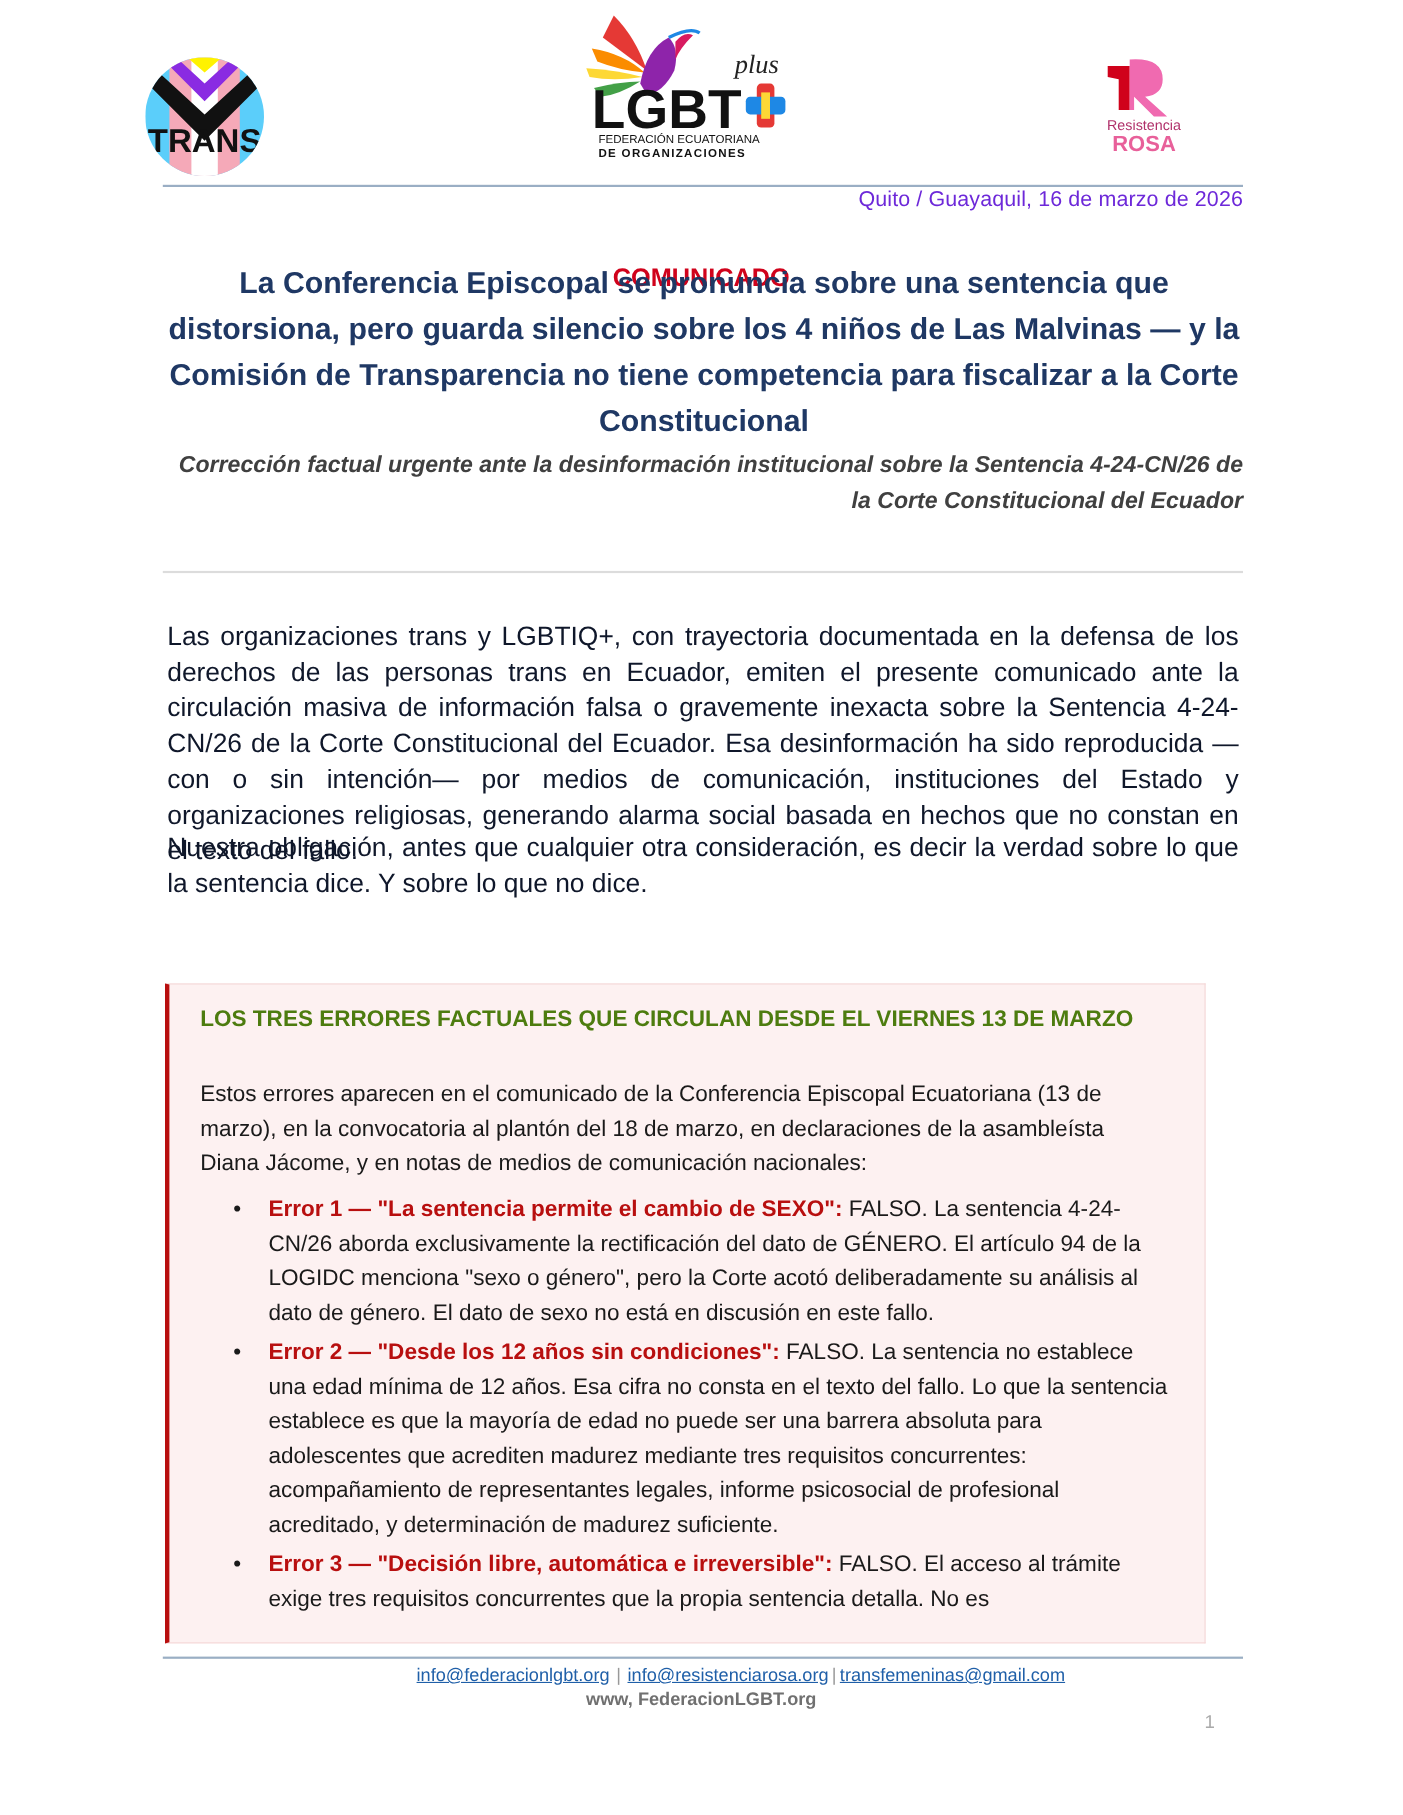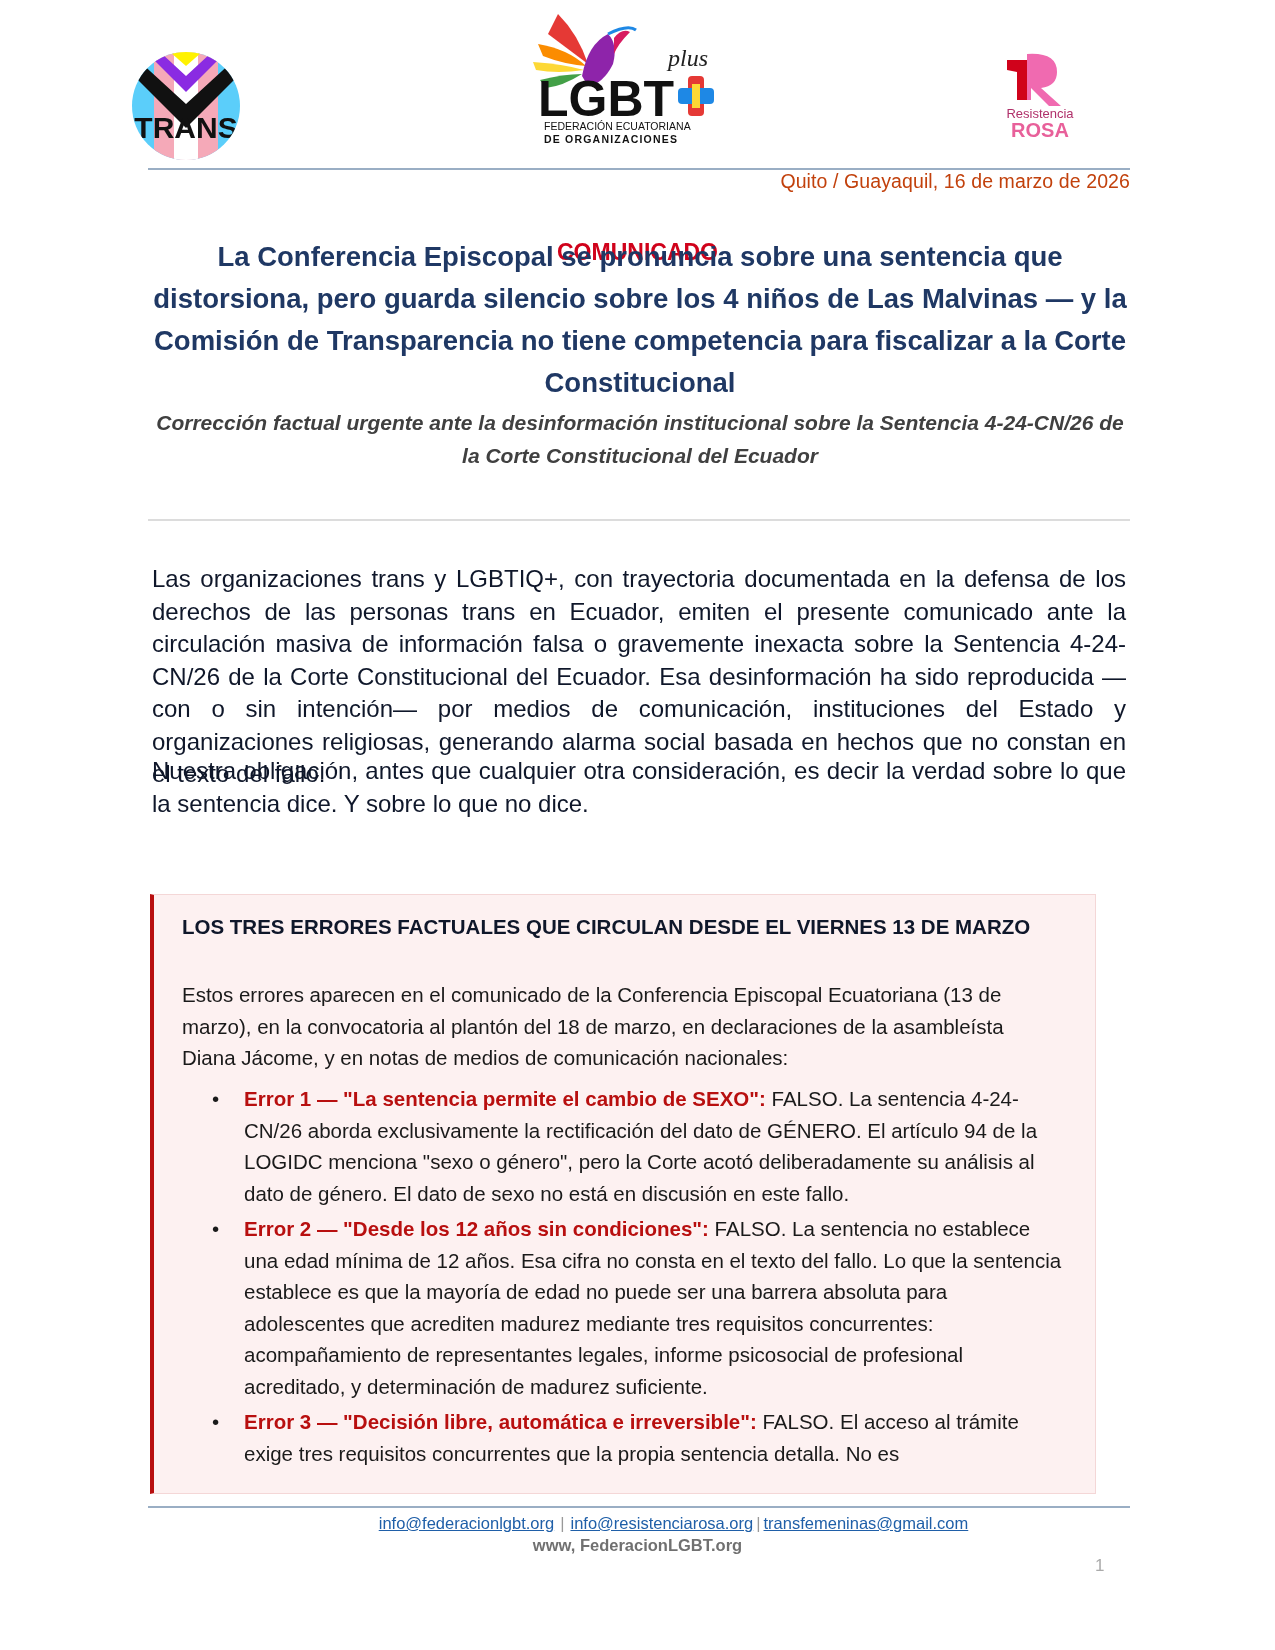--- a/index.html
+++ b/index.html
@@ -6,34 +6,34 @@
   body { width: 1275px; height: 1650px; position: relative; overflow: hidden;
          font-family: "Liberation Sans", sans-serif; color: #1a1a1a; }
   .abs { position: absolute; }
 
   
   .logo-trans { left: 132px; top: 52px; width: 108px; height: 108px; border-radius: 50%; overflow: hidden; }
   .logo-lgbt { left: 518px; top: 4px; width: 240px; height: 142px; }
   .logo-rosa { left: 995px; top: 48px; width: 90px; height: 92px; }
 
   .rule-top { left: 148px; top: 168px; width: 982px; height: 2px; background: #9aaec4; }
-  .date { right: 145px; top: 170px; font-size: 19.5px; color: #c2410c; letter-spacing: 0.1px; }
+  .date { right: 145px; top: 170px; font-size: 19.5px; color: #6d28d9; letter-spacing: 0.1px; }
 
   .kicker { left: 0; width: 1275px; top: 203px; text-align: center; font-size: 23px; font-weight: bold; color: #d0021b; margin-top: 36px; }
   .title { left: 150px; width: 980px; top: 236px; text-align: center; font-size: 27.5px; font-weight: bold; color: #1f3864; line-height: 42px; }
-  .subtitle { left: 150px; width: 980px; top: 406px; text-align: center; font-size: 21px; font-weight: bold; font-style: italic; color: #404040; line-height: 33px; }
+  .subtitle { left: 150px; width: 980px; top: 406px; text-align: right; font-size: 21px; font-weight: bold; font-style: italic; color: #404040; line-height: 33px; }
 
   .rule-mid { left: 148px; top: 519px; width: 982px; height: 1.5px; background: #dcdcdc; }
 
   .body-text { left: 152px; width: 974px; font-size: 24px; line-height: 32.5px; text-align: justify; color: #0f172a; }
   .p1 { top: 563px; }
   .p2 { top: 755px; }
 
   .box { left: 150px; top: 894px; width: 946px; height: 600px; background: #fdf1f1; border: 1px solid #f4d7d7; border-left: 4px solid #b80f0f; box-sizing: border-box; }
-  .box-title { position: absolute; left: 28px; top: 16px; width: 880px; font-size: 20.5px; font-weight: bold; color: #0f172a; line-height: 31px; }
+  .box-title { position: absolute; left: 28px; top: 16px; width: 880px; font-size: 20.5px; font-weight: bold; color: #4d7c0f; line-height: 31px; }
   .box-intro { position: absolute; left: 28px; top: 84px; width: 880px; font-size: 20.5px; line-height: 31.5px; color: #1a1a1a; }
   .box-list { position: absolute; left: 28px; top: 188px; width: 880px; margin: 0; padding: 0; list-style: none; }
   .box-list li { position: relative; padding-left: 62px; font-size: 20.5px; line-height: 31.5px; margin-bottom: 4px; color: #1a1a1a; }
   .box-list li .bullet { position: absolute; left: 30px; top: 0; }
   .err-label { font-weight: bold; color: #b80f0f; }
 
   .rule-foot { left: 148px; top: 1506px; width: 982px; height: 2px; background: #9aaec4; }
   .footer-links { left: 0; width: 1275px; top: 1514px; text-align: center; font-size: 16.5px; color: #555; padding-left: 36px; }
   .footer-links a { color: #1f5fa8; text-decoration: underline; }
   .footer-links .sep { color: #999; margin: 0 6px; }

